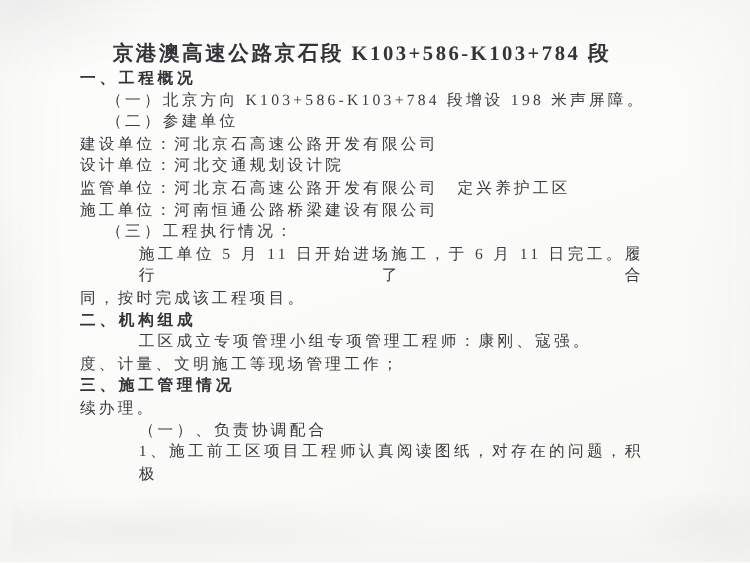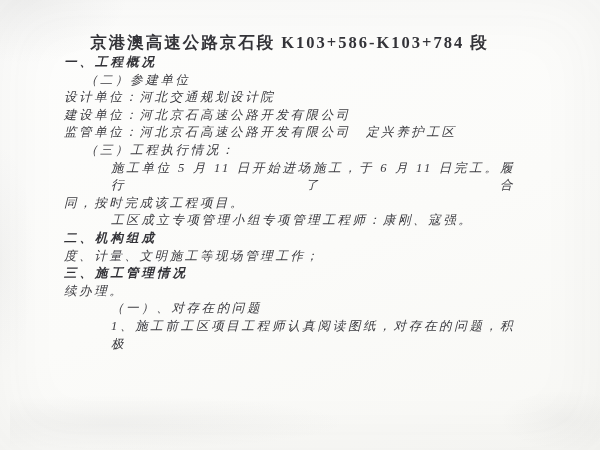--- a/index.html
+++ b/index.html
@@ -47,21 +47,20 @@
     line-height: 23px;
     letter-spacing: 2px;
     color: #333338;
     white-space: nowrap;
   }
   .line {
     font-size: 12.5px;
     line-height: 17.6px;
     letter-spacing: 2.6px;
     white-space: nowrap;
-    font-style: italic;
   }
   .heading { font-weight: bold; color: #333338; letter-spacing: 3px; }
   .sub    { padding-left: 21px; }
   .indent { padding-left: 47px; }
   .fill {
     white-space: normal;
     text-align: justify;
     text-align-last: justify;
   }
 </style>
@@ -73,29 +72,31 @@
   <div class="smudge smudge-tl"></div>
   <div class="smudge smudge-left"></div>
   <div class="smudge smudge-bl"></div>
   <div class="smudge smudge-br"></div>
 
   <div class="doc">
 
     <div class="title-line">京港澳高速公路京石段 K103+586-K103+784 段</div>
 
     <div class="line heading">一、工程概况</div>
+    <div class="line sub">（一）北京方向 K103+586-K103+784 段增设 198 米声屏障。</div>
     <div class="line sub">（二）参建单位</div>
+    <div class="line">建设单位：河北京石高速公路开发有限公司</div>
     <div class="line">设计单位：河北交通规划设计院</div>
-    <div class="line">建设单位：河北京石高速公路开发有限公司</div>
     <div class="line">监管单位：河北京石高速公路开发有限公司　定兴养护工区</div>
+    <div class="line">施工单位：河南恒通公路桥梁建设有限公司</div>
     <div class="line sub">（三）工程执行情况：</div>
     <div class="line indent fill">施工单位 5 月 11 日开始进场施工，于 6 月 11 日完工。履行了合</div>
     <div class="line">同，按时完成该工程项目。</div>
+    <div class="line heading">二、机构组成</div>
     <div class="line indent">工区成立专项管理小组专项管理工程师：康刚、寇强。</div>
-    <div class="line heading">二、机构组成</div>
     <div class="line">度、计量、文明施工等现场管理工作；</div>
     <div class="line heading">三、施工管理情况</div>
     <div class="line">续办理。</div>
-    <div class="line indent">（一）、对存在的问题</div>
+    <div class="line indent">（一）、负责协调配合</div>
     <div class="line indent fill">1、施工前工区项目工程师认真阅读图纸，对存在的问题，积极</div>
 
   </div>
 </div>
 
 </body></html>

